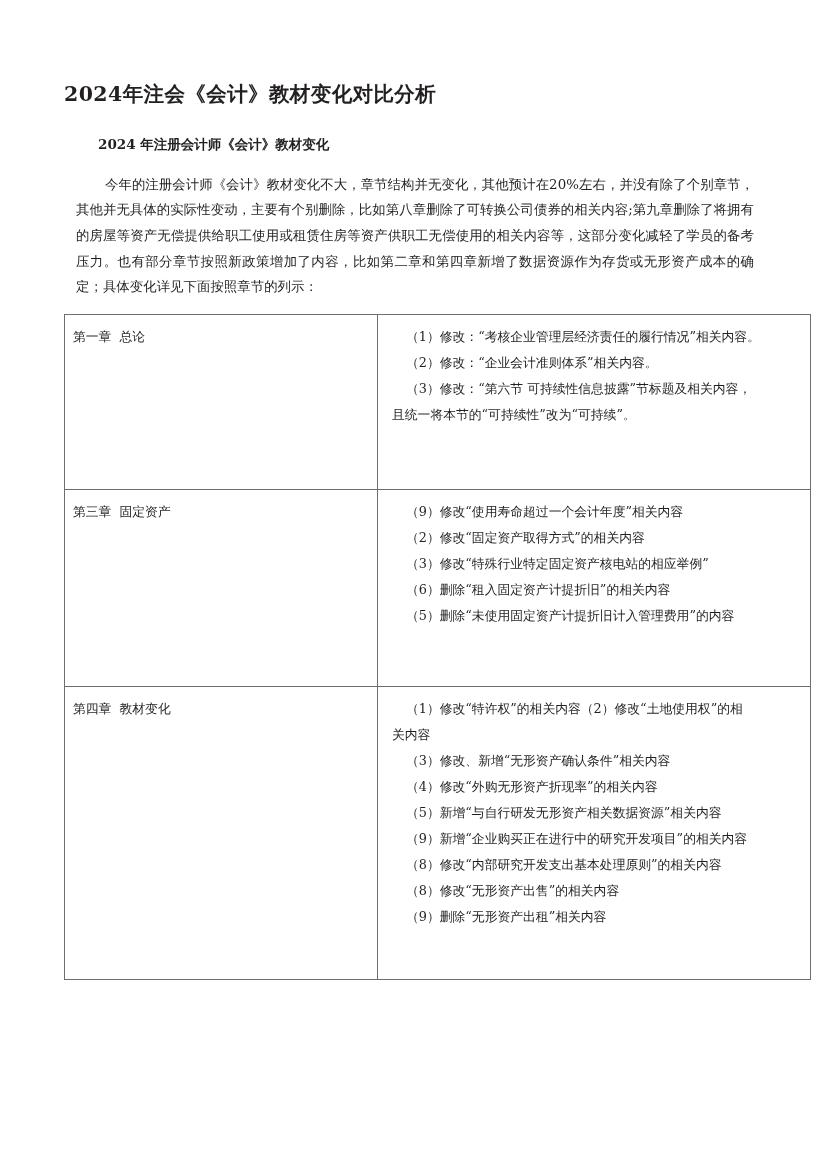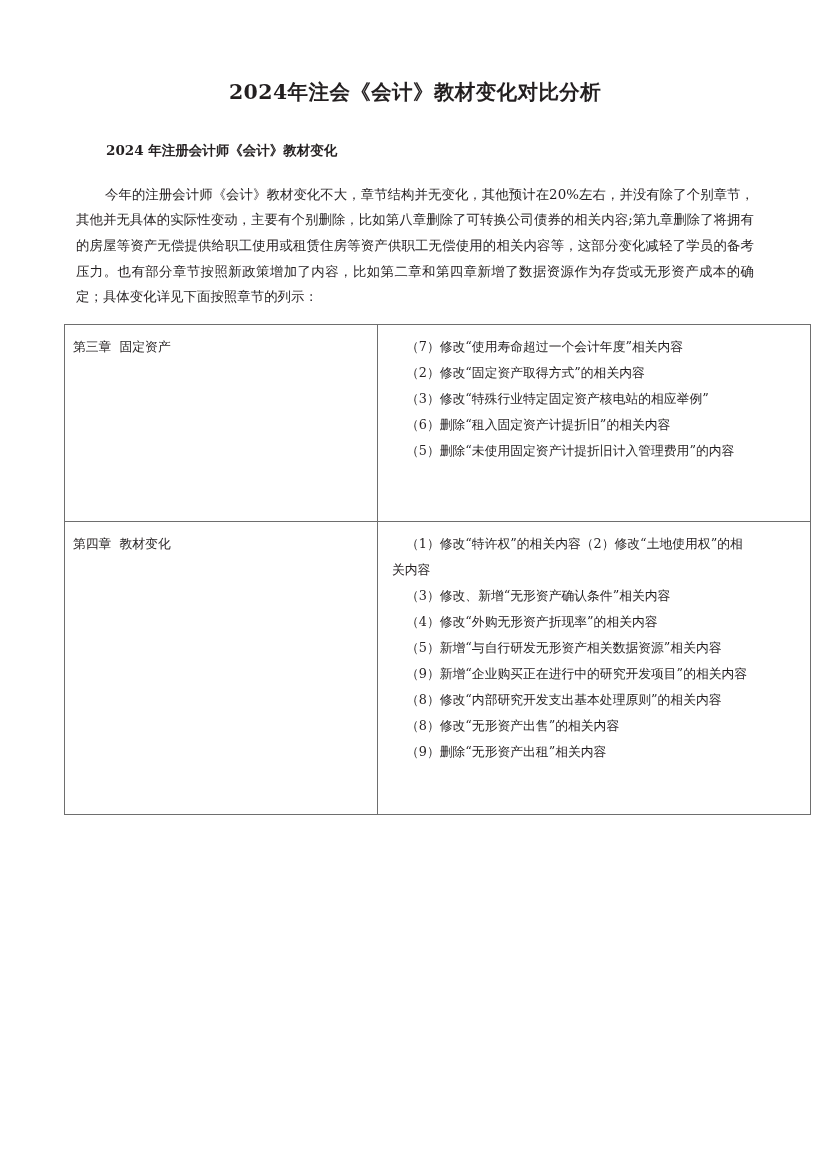--- a/index.html
+++ b/index.html
@@ -17,32 +17,31 @@
 
   .page {
     position: relative;
     width: 830px;
     height: 1175px;
     box-sizing: border-box;
     padding: 0 64px;
   }
 
   .doc-title {
-    margin: 16px;
-    padding-top: 64px;
-    text-align: center;
+    margin: 0;
+    padding-top: 82px;
     font-size: 20.5px;
     font-weight: bold;
     letter-spacing: 0.4px;
     line-height: 1.2;
     font-family: "DejaVu Serif", "Liberation Serif", serif;
   }
 
   .subheading {
-    margin: 16px;
+    margin: 8px;
     padding-top: 19px;
     padding-left: 26px;
     font-size: 13.5px;
     font-weight: bold;
     line-height: 1.5;
   }
 
   .intro-paragraph {
     margin: 12px;
     padding-top: 6px;
@@ -104,29 +103,41 @@
 
   <h1 class="doc-title">2024年注会《会计》教材变化对比分析</h1>
 
   <p class="subheading">2024 年注册会计师《会计》教材变化</p>
 
   <p class="intro-paragraph">今年的注册会计师《会计》教材变化不大，章节结构并无变化，其他预计在20%左右，并没有除了个别章节，其他并无具体的实际性变动，主要有个别删除，比如第八章删除了可转换公司债券的相关内容;第九章删除了将拥有的房屋等资产无偿提供给职工使用或租赁住房等资产供职工无偿使用的相关内容等，这部分变化减轻了学员的备考压力。也有部分章节按照新政策增加了内容，比如第二章和第四章新增了数据资源作为存货或无形资产成本的确定；具体变化详见下面按照章节的列示：</p>
 
   <table class="chapter-table">
     <tbody>
 
+      <tr>
+        <td class="col-chapter">
+          <span class="chapter-name">第一章  总论</span>
+          <span class="row-pad-1" style="display:block;"></span>
+        </td>
+        <td class="col-changes">
+          <span class="change-line">（1）修改：“考核企业管理层经济责任的履行情况”相关内容。</span>
+          <span class="change-line">（2）修改：“企业会计准则体系”相关内容。</span>
+          <span class="change-line">（3）修改：“第六节 可持续性信息披露”节标题及相关内容，</span>
+          <span class="change-line cont">且统一将本节的“可持续性”改为“可持续”。</span>
+        </td>
+      </tr>
 
 
       <tr>
         <td class="col-chapter">
           <span class="chapter-name">第三章  固定资产</span>
           <span class="row-pad-3" style="display:block;"></span>
         </td>
         <td class="col-changes">
-          <span class="change-line">（7）修改“使用寿命超过一个会计年度”相关内容</span>
+          <span class="change-line">（9）修改“使用寿命超过一个会计年度”相关内容</span>
           <span class="change-line">（2）修改“固定资产取得方式”的相关内容</span>
           <span class="change-line">（3）修改“特殊行业特定固定资产核电站的相应举例”</span>
           <span class="change-line">（6）删除“租入固定资产计提折旧”的相关内容</span>
           <span class="change-line">（5）删除“未使用固定资产计提折旧计入管理费用”的内容</span>
         </td>
       </tr>
 
       <tr>
         <td class="col-chapter">
           <span class="chapter-name">第四章  教材变化</span>

